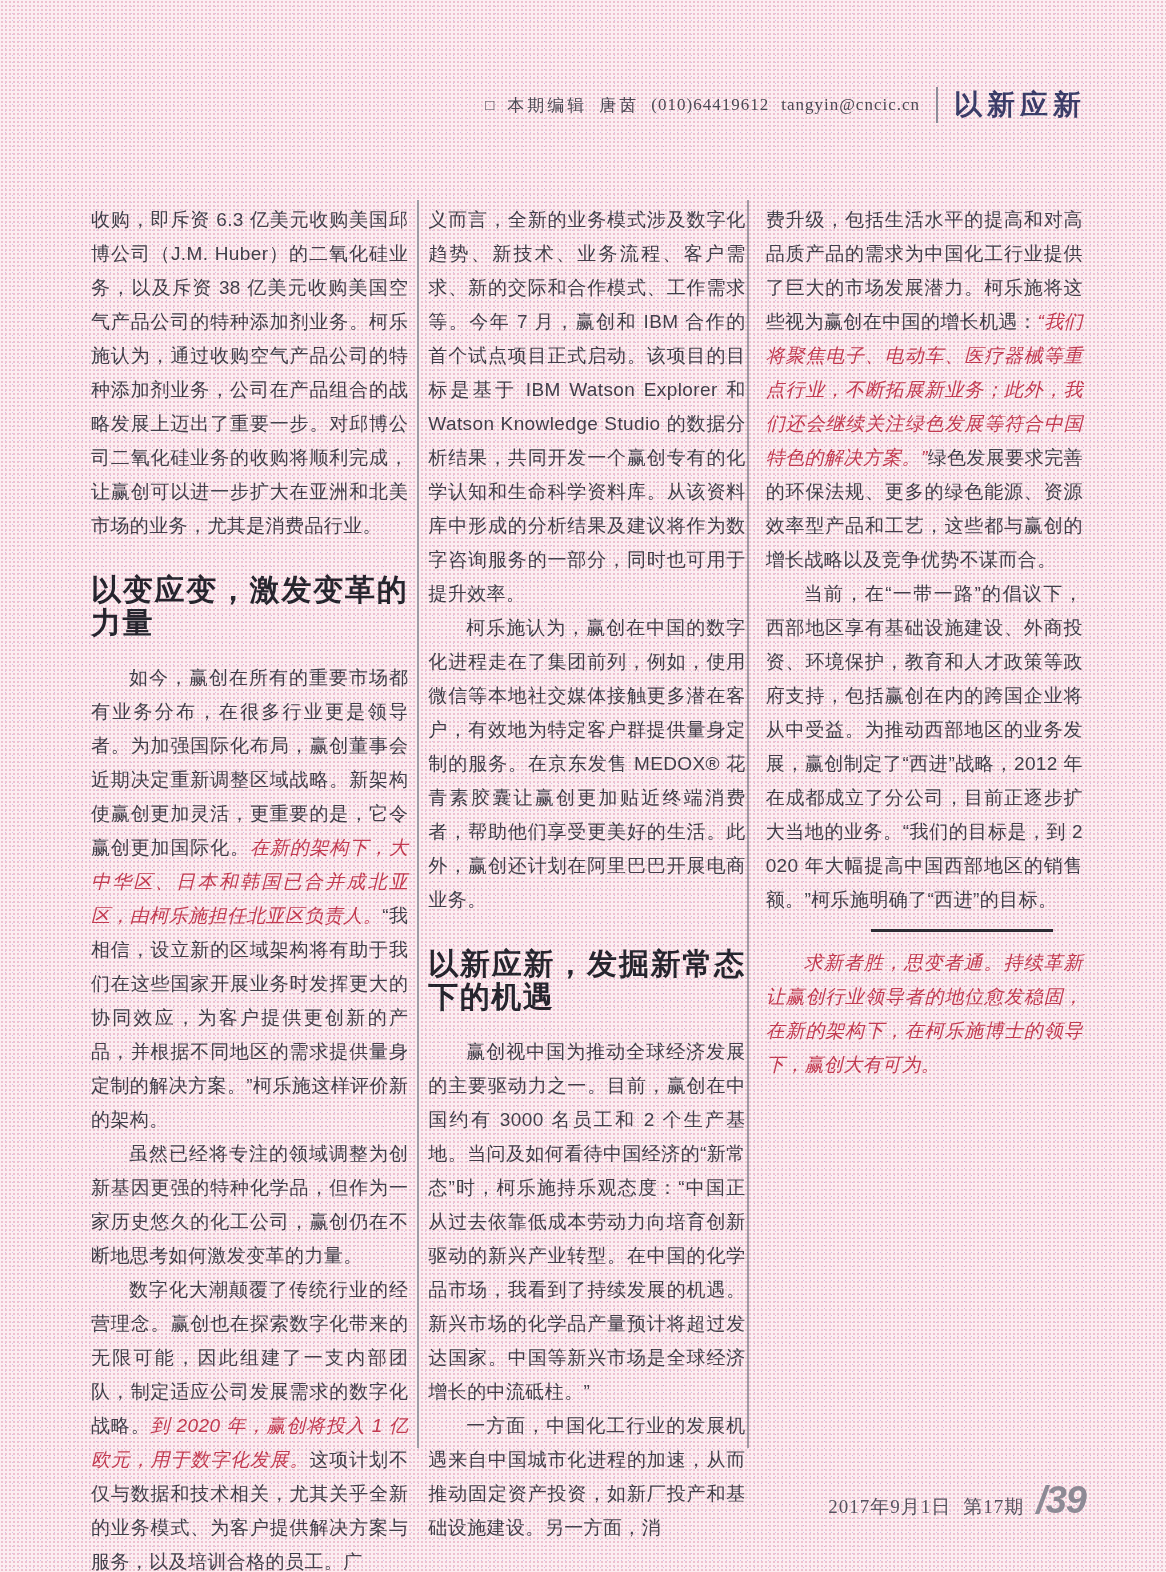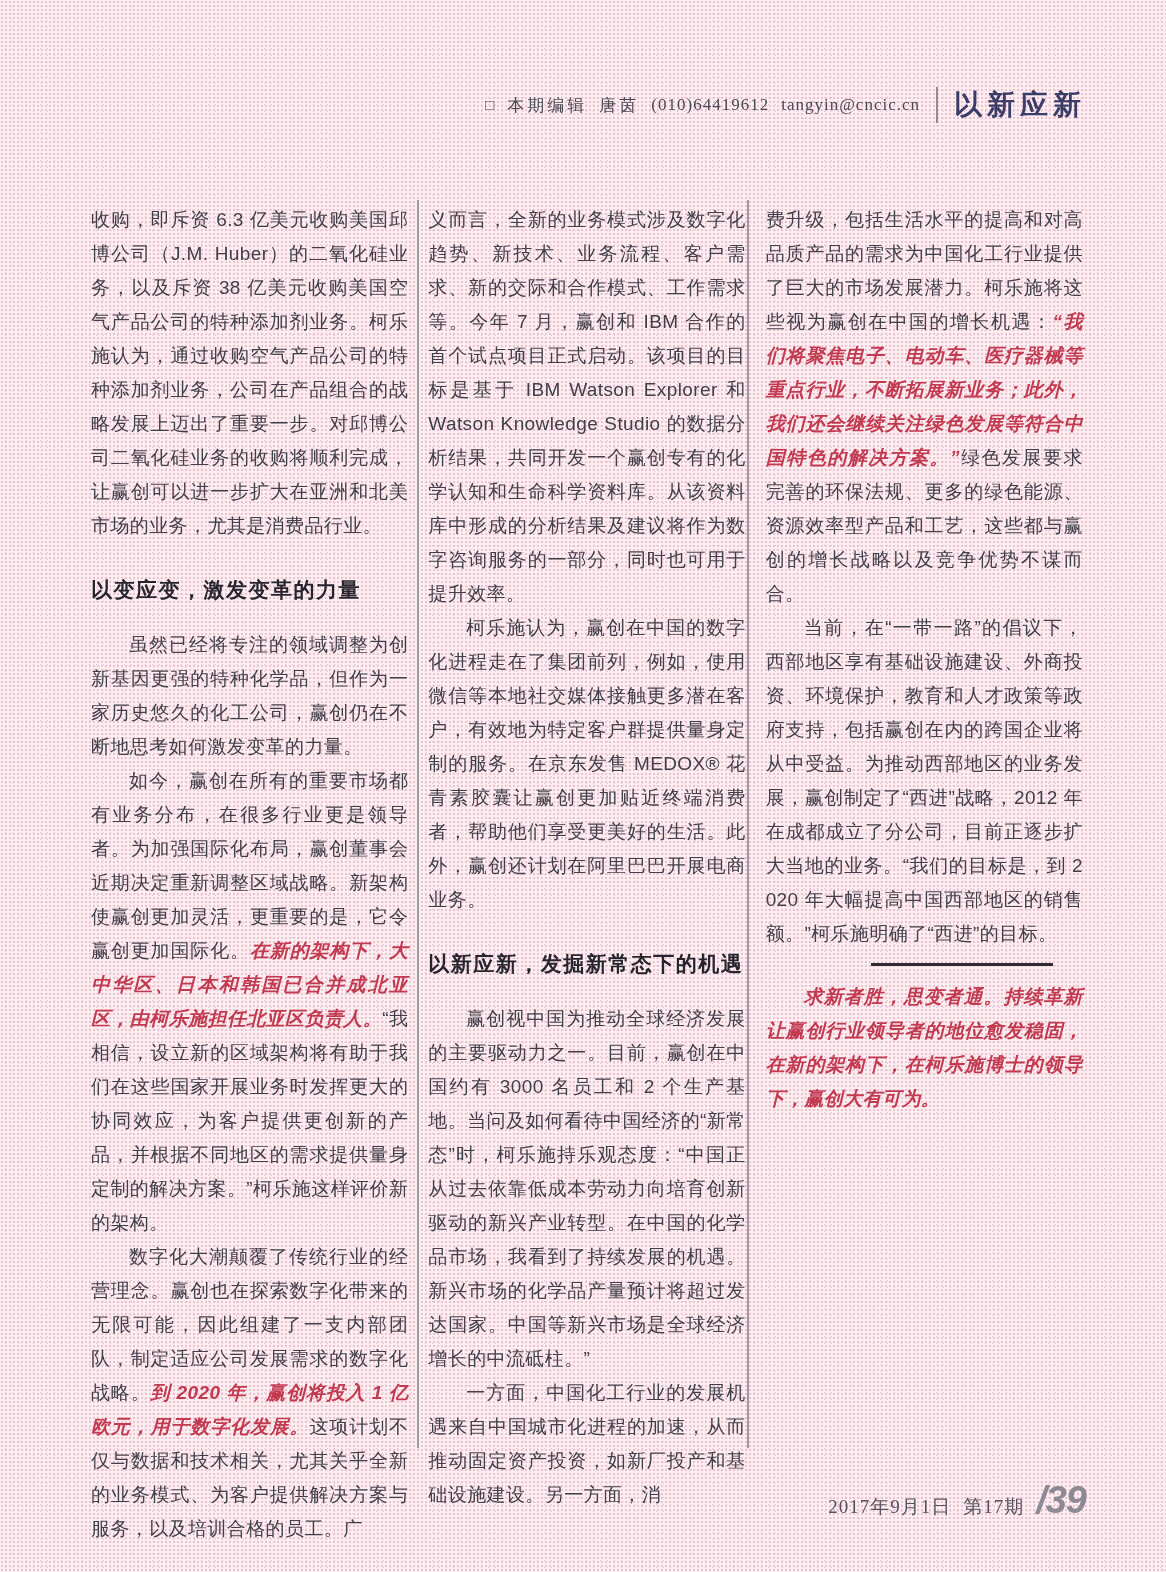--- a/index.html
+++ b/index.html
@@ -39,24 +39,24 @@
     display:grid; grid-template-columns:repeat(3,1fr); column-gap:20px;
   }
   .column { text-align:justify; }
   .para {
     margin:0;
     font-size:19px; line-height:34px;
     color:#413f4a; letter-spacing:0.4px;
     word-break:break-all;
   }
   .para.indent { text-indent:2em; }
-  .run.red { color:#c23a50; font-weight:bold; font-style:italic; }
+  .run.red { color:#c23a50; font-weight:normal; font-style:italic; }
   .col-heading {
     margin:30px 0 22px;
-    font-size:21px; line-height:33px; font-weight:bold;
+    font-size:30px; line-height:33px; font-weight:bold;
     color:#26252e; letter-spacing:1.5px;
   }
   .end-rule {
     width:182px; height:3px; background:#2c2b33;
     margin:12px 30px 14px auto;
   }
   .v-divider {
     position:absolute; top:200px; width:2px; height:1248px; background:#9d9aa3;
   }
   .v-divider.first  { left:417px; }
@@ -90,22 +90,22 @@
       <span>tangyin@cncic.cn</span>
     </div>
     <div class="header-divider"></div>
     <div class="section-title">以新应新</div>
   </div>
 
   <div class="content">
     <div class="column">
         <p class="para"><span class="run">收购，即斥资 6.3 亿美元收购美国邱博公司（J.M. Huber）的二氧化硅业务，以及斥资 38 亿美元收购美国空气产品公司的特种添加剂业务。柯乐施认为，通过收购空气产品公司的特种添加剂业务，公司在产品组合的战略发展上迈出了重要一步。对邱博公司二氧化硅业务的收购将顺利完成，让赢创可以进一步扩大在亚洲和北美市场的业务，尤其是消费品行业。</span></p>
         <h2 class="col-heading">以变应变，激发变革的力量</h2>
+        <p class="para indent"><span class="run">如今，赢创在所有的重要市场都有业务分布，在很多行业更是领导者。为加强国际化布局，赢创董事会近期决定重新调整区域战略。新架构使赢创更加灵活，更重要的是，它令赢创更加国际化。</span><span class="run red">在新的架构下，大中华区、日本和韩国已合并成北亚区，由柯乐施担任北亚区负责人。</span><span class="run">“我相信，设立新的区域架构将有助于我们在这些国家开展业务时发挥更大的协同效应，为客户提供更创新的产品，并根据不同地区的需求提供量身定制的解决方案。”柯乐施这样评价新的架构。</span></p>
         <p class="para indent"><span class="run">虽然已经将专注的领域调整为创新基因更强的特种化学品，但作为一家历史悠久的化工公司，赢创仍在不断地思考如何激发变革的力量。</span></p>
-        <p class="para indent"><span class="run">如今，赢创在所有的重要市场都有业务分布，在很多行业更是领导者。为加强国际化布局，赢创董事会近期决定重新调整区域战略。新架构使赢创更加灵活，更重要的是，它令赢创更加国际化。</span><span class="run red">在新的架构下，大中华区、日本和韩国已合并成北亚区，由柯乐施担任北亚区负责人。</span><span class="run">“我相信，设立新的区域架构将有助于我们在这些国家开展业务时发挥更大的协同效应，为客户提供更创新的产品，并根据不同地区的需求提供量身定制的解决方案。”柯乐施这样评价新的架构。</span></p>
         <p class="para indent"><span class="run">数字化大潮颠覆了传统行业的经营理念。赢创也在探索数字化带来的无限可能，因此组建了一支内部团队，制定适应公司发展需求的数字化战略。</span><span class="run red">到 2020 年，赢创将投入 1 亿欧元，用于数字化发展。</span><span class="run">这项计划不仅与数据和技术相关，尤其关乎全新的业务模式、为客户提供解决方案与服务，以及培训合格的员工。广</span></p>
       </div>
     <div class="column">
         <p class="para"><span class="run">义而言，全新的业务模式涉及数字化趋势、新技术、业务流程、客户需求、新的交际和合作模式、工作需求等。今年 7 月，赢创和 IBM 合作的首个试点项目正式启动。该项目的目标是基于 IBM Watson Explorer 和 Watson Knowledge Studio 的数据分析结果，共同开发一个赢创专有的化学认知和生命科学资料库。从该资料库中形成的分析结果及建议将作为数字咨询服务的一部分，同时也可用于提升效率。</span></p>
         <p class="para indent"><span class="run">柯乐施认为，赢创在中国的数字化进程走在了集团前列，例如，使用微信等本地社交媒体接触更多潜在客户，有效地为特定客户群提供量身定制的服务。在京东发售 MEDOX® 花青素胶囊让赢创更加贴近终端消费者，帮助他们享受更美好的生活。此外，赢创还计划在阿里巴巴开展电商业务。</span></p>
         <h2 class="col-heading">以新应新，发掘新常态下的机遇</h2>
         <p class="para indent"><span class="run">赢创视中国为推动全球经济发展的主要驱动力之一。目前，赢创在中国约有 3000 名员工和 2 个生产基地。当问及如何看待中国经济的“新常态”时，柯乐施持乐观态度：“中国正从过去依靠低成本劳动力向培育创新驱动的新兴产业转型。在中国的化学品市场，我看到了持续发展的机遇。新兴市场的化学品产量预计将超过发达国家。中国等新兴市场是全球经济增长的中流砥柱。”</span></p>
         <p class="para indent"><span class="run">一方面，中国化工行业的发展机遇来自中国城市化进程的加速，从而推动固定资产投资，如新厂投产和基础设施建设。另一方面，消</span></p>
       </div>
     <div class="column">

